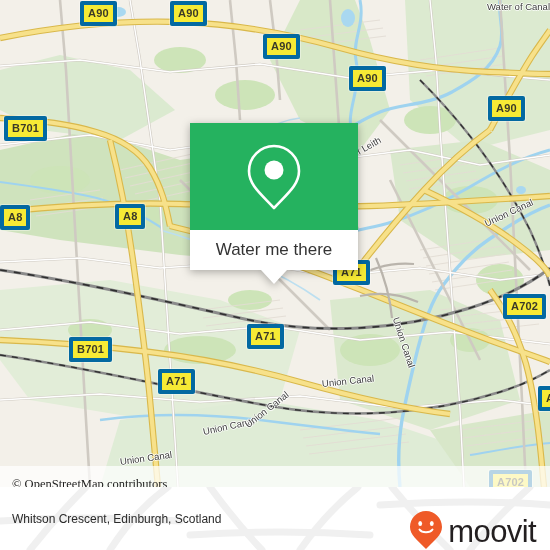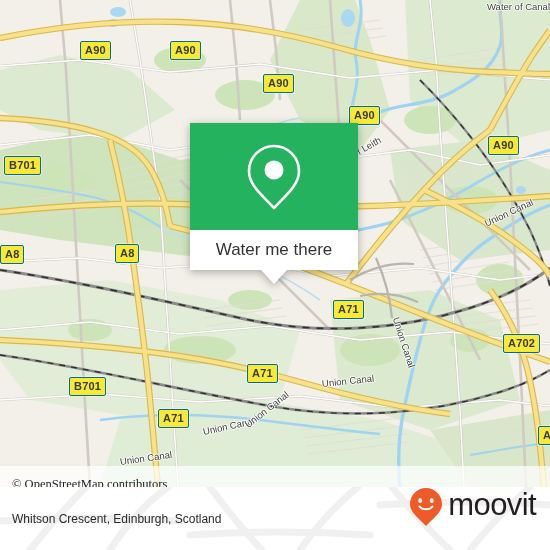--- a/index.html
+++ b/index.html
@@ -15,32 +15,31 @@
     position:absolute;left:0;top:0;width:550px;height:487px;
     overflow:hidden;
     background:#f2efe9;
   }
   .map svg{position:absolute;left:0;top:0;}
 
   
   .shield{
     position:absolute;
     background:#f7ea35;
-    border:1px solid #0369a1;
+    border:4px solid #0369a1;
     border-radius:2px;
     color:#3a3a28;
     font-size:11px;
     font-weight:bold;
     line-height:14px;
     padding:1px 4px 2px 4px;
     letter-spacing:.2px;
     white-space:nowrap;
     font-family:"Liberation Sans", sans-serif;
     box-shadow:0 0 0 1px rgba(255,255,255,.35);
-    margin-top:40px;
   }
 
   
   .waterlabel{
     position:absolute;
     color:#3d3d3d;
     font-size:9.5px;
     white-space:nowrap;
     font-family:"Liberation Sans", sans-serif;
     text-shadow:
@@ -95,21 +94,21 @@
   .footer .watermark{position:absolute;left:0;top:0;opacity:1;}
   .footer-title{
     position:absolute;left:12px;top:0;height:63px;
     display:flex;align-items:center;
     font-size:12px;color:#2b2b2b;
     font-family:"Liberation Sans", sans-serif;
     white-space:nowrap;
   }
   .brand{
     position:absolute;right:14px;top:0;height:63px;
-    display:flex;align-items:flex-start;gap:5px;
+    display:flex;align-items:flex-end;gap:5px;
   }
   .brand-text{
     font-size:31px;color:#231f20;letter-spacing:-.6px;
     font-family:"Liberation Sans", sans-serif;
     font-weight:500;
   }
 </style>
 </head>
 <body>
 

